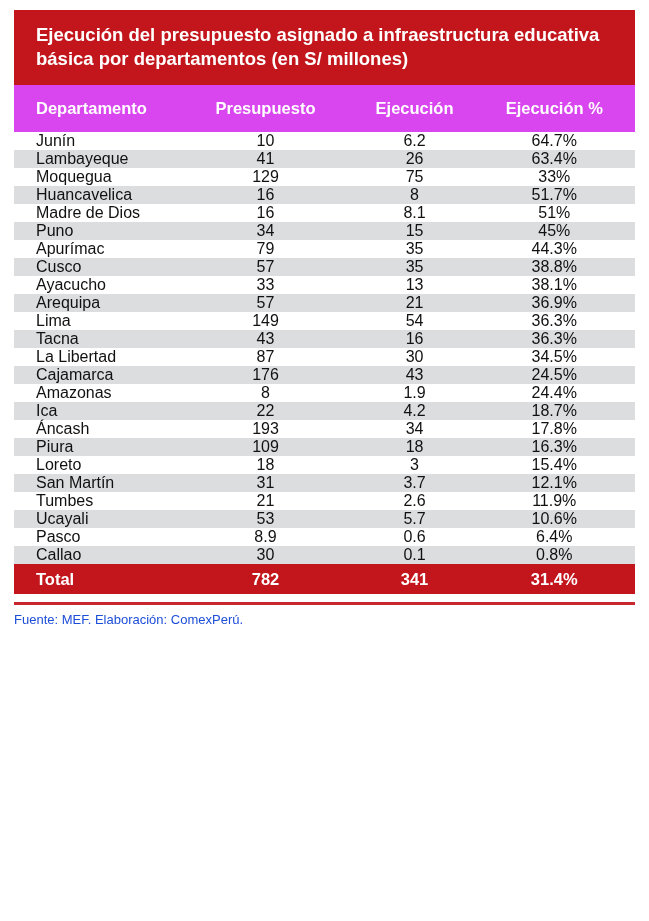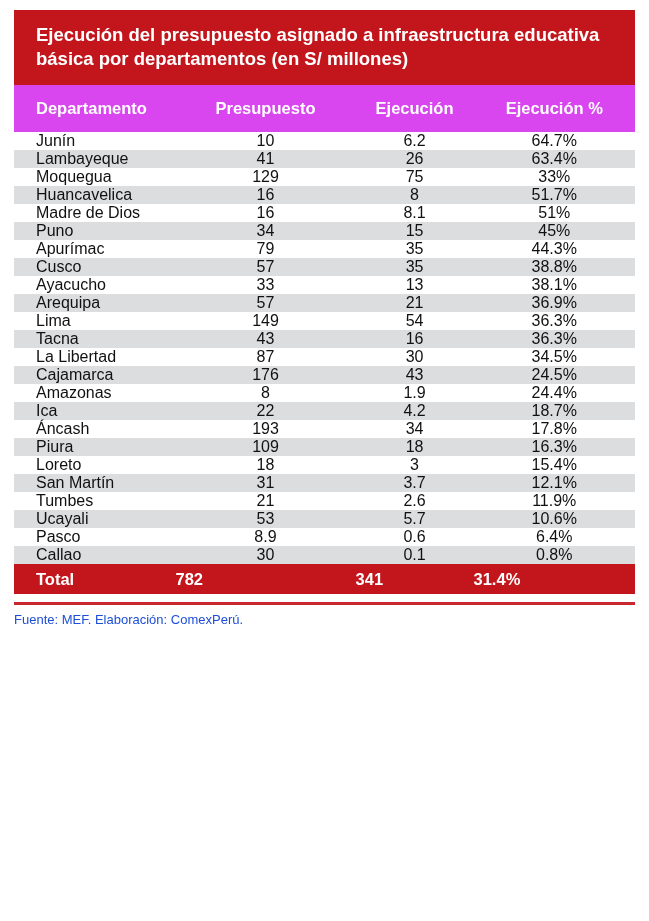--- a/index.html
+++ b/index.html
@@ -65,21 +65,21 @@
     padding: 0;
     white-space: nowrap;
   }
   tbody tr:nth-child(even) { background: #dcddde; }
   tfoot tr { height: 30px; }
   tfoot td {
     background: #c3161c;
     color: #ffffff;
     font-weight: bold;
     font-size: 16.5px;
-    text-align: left;
+    text-align: center;
     vertical-align: middle;
     padding: 0;
   }
   .divider {
     margin-top: 8px;
     height: 3px;
     background: #c9272e;
   }
   .source-note {
     margin-top: 7px;

